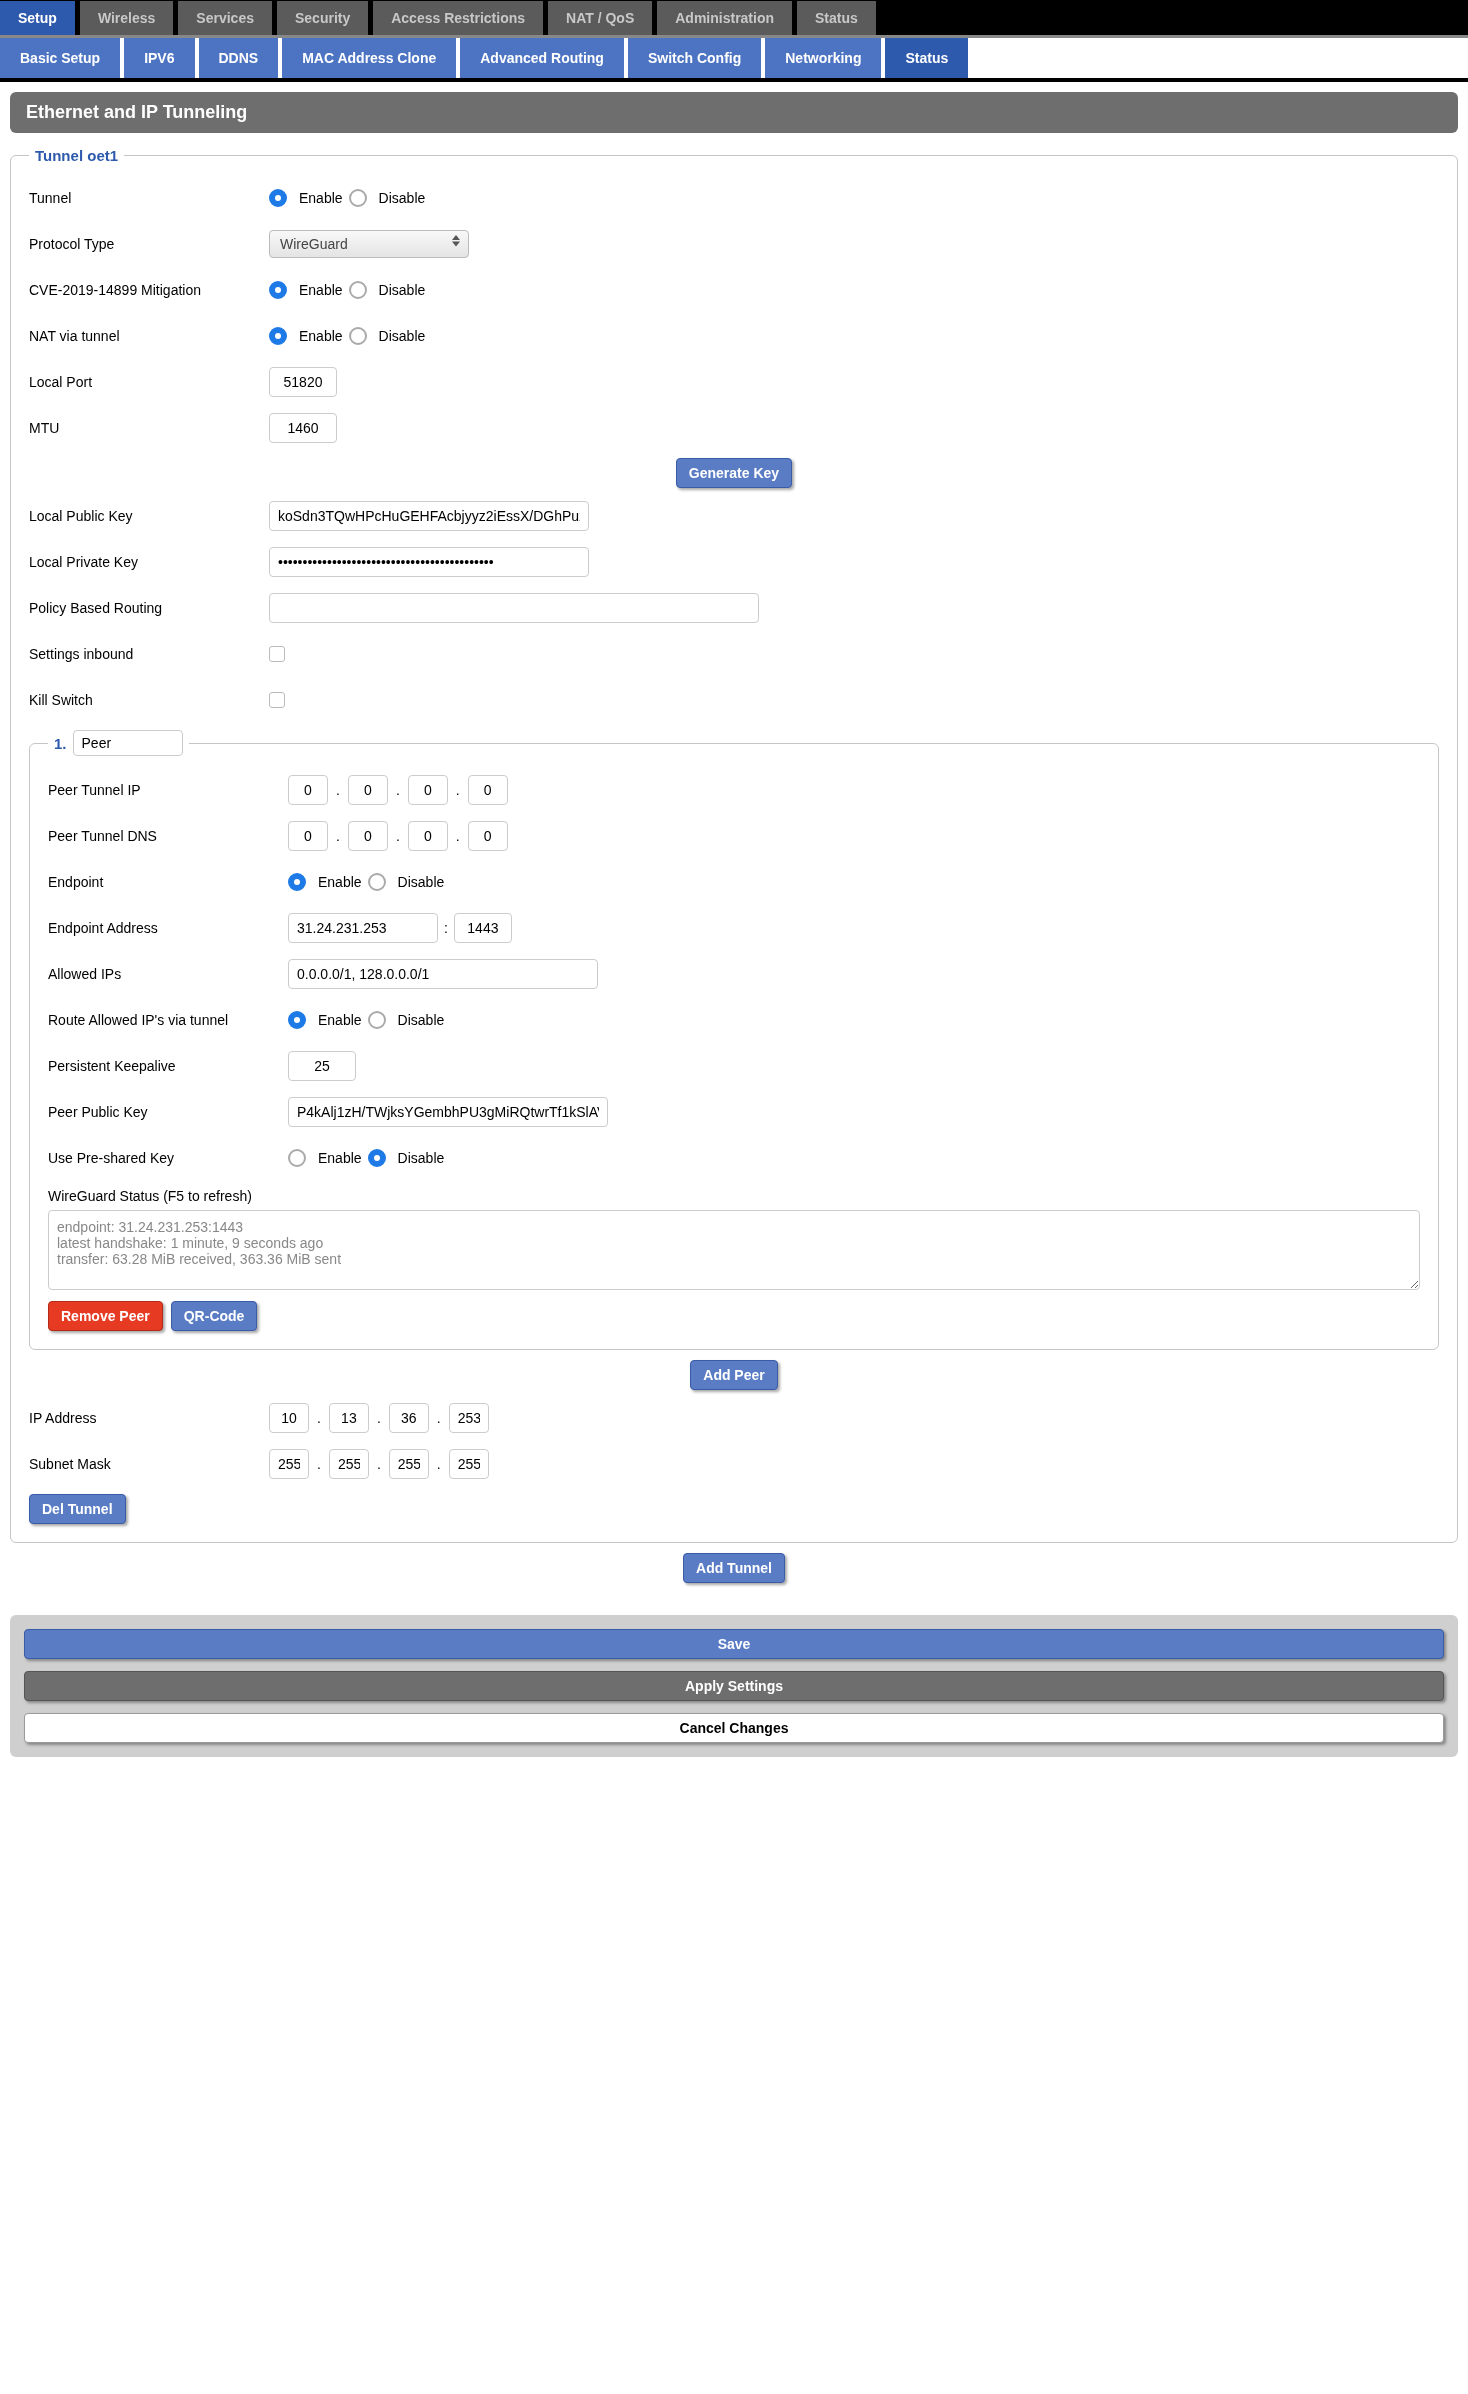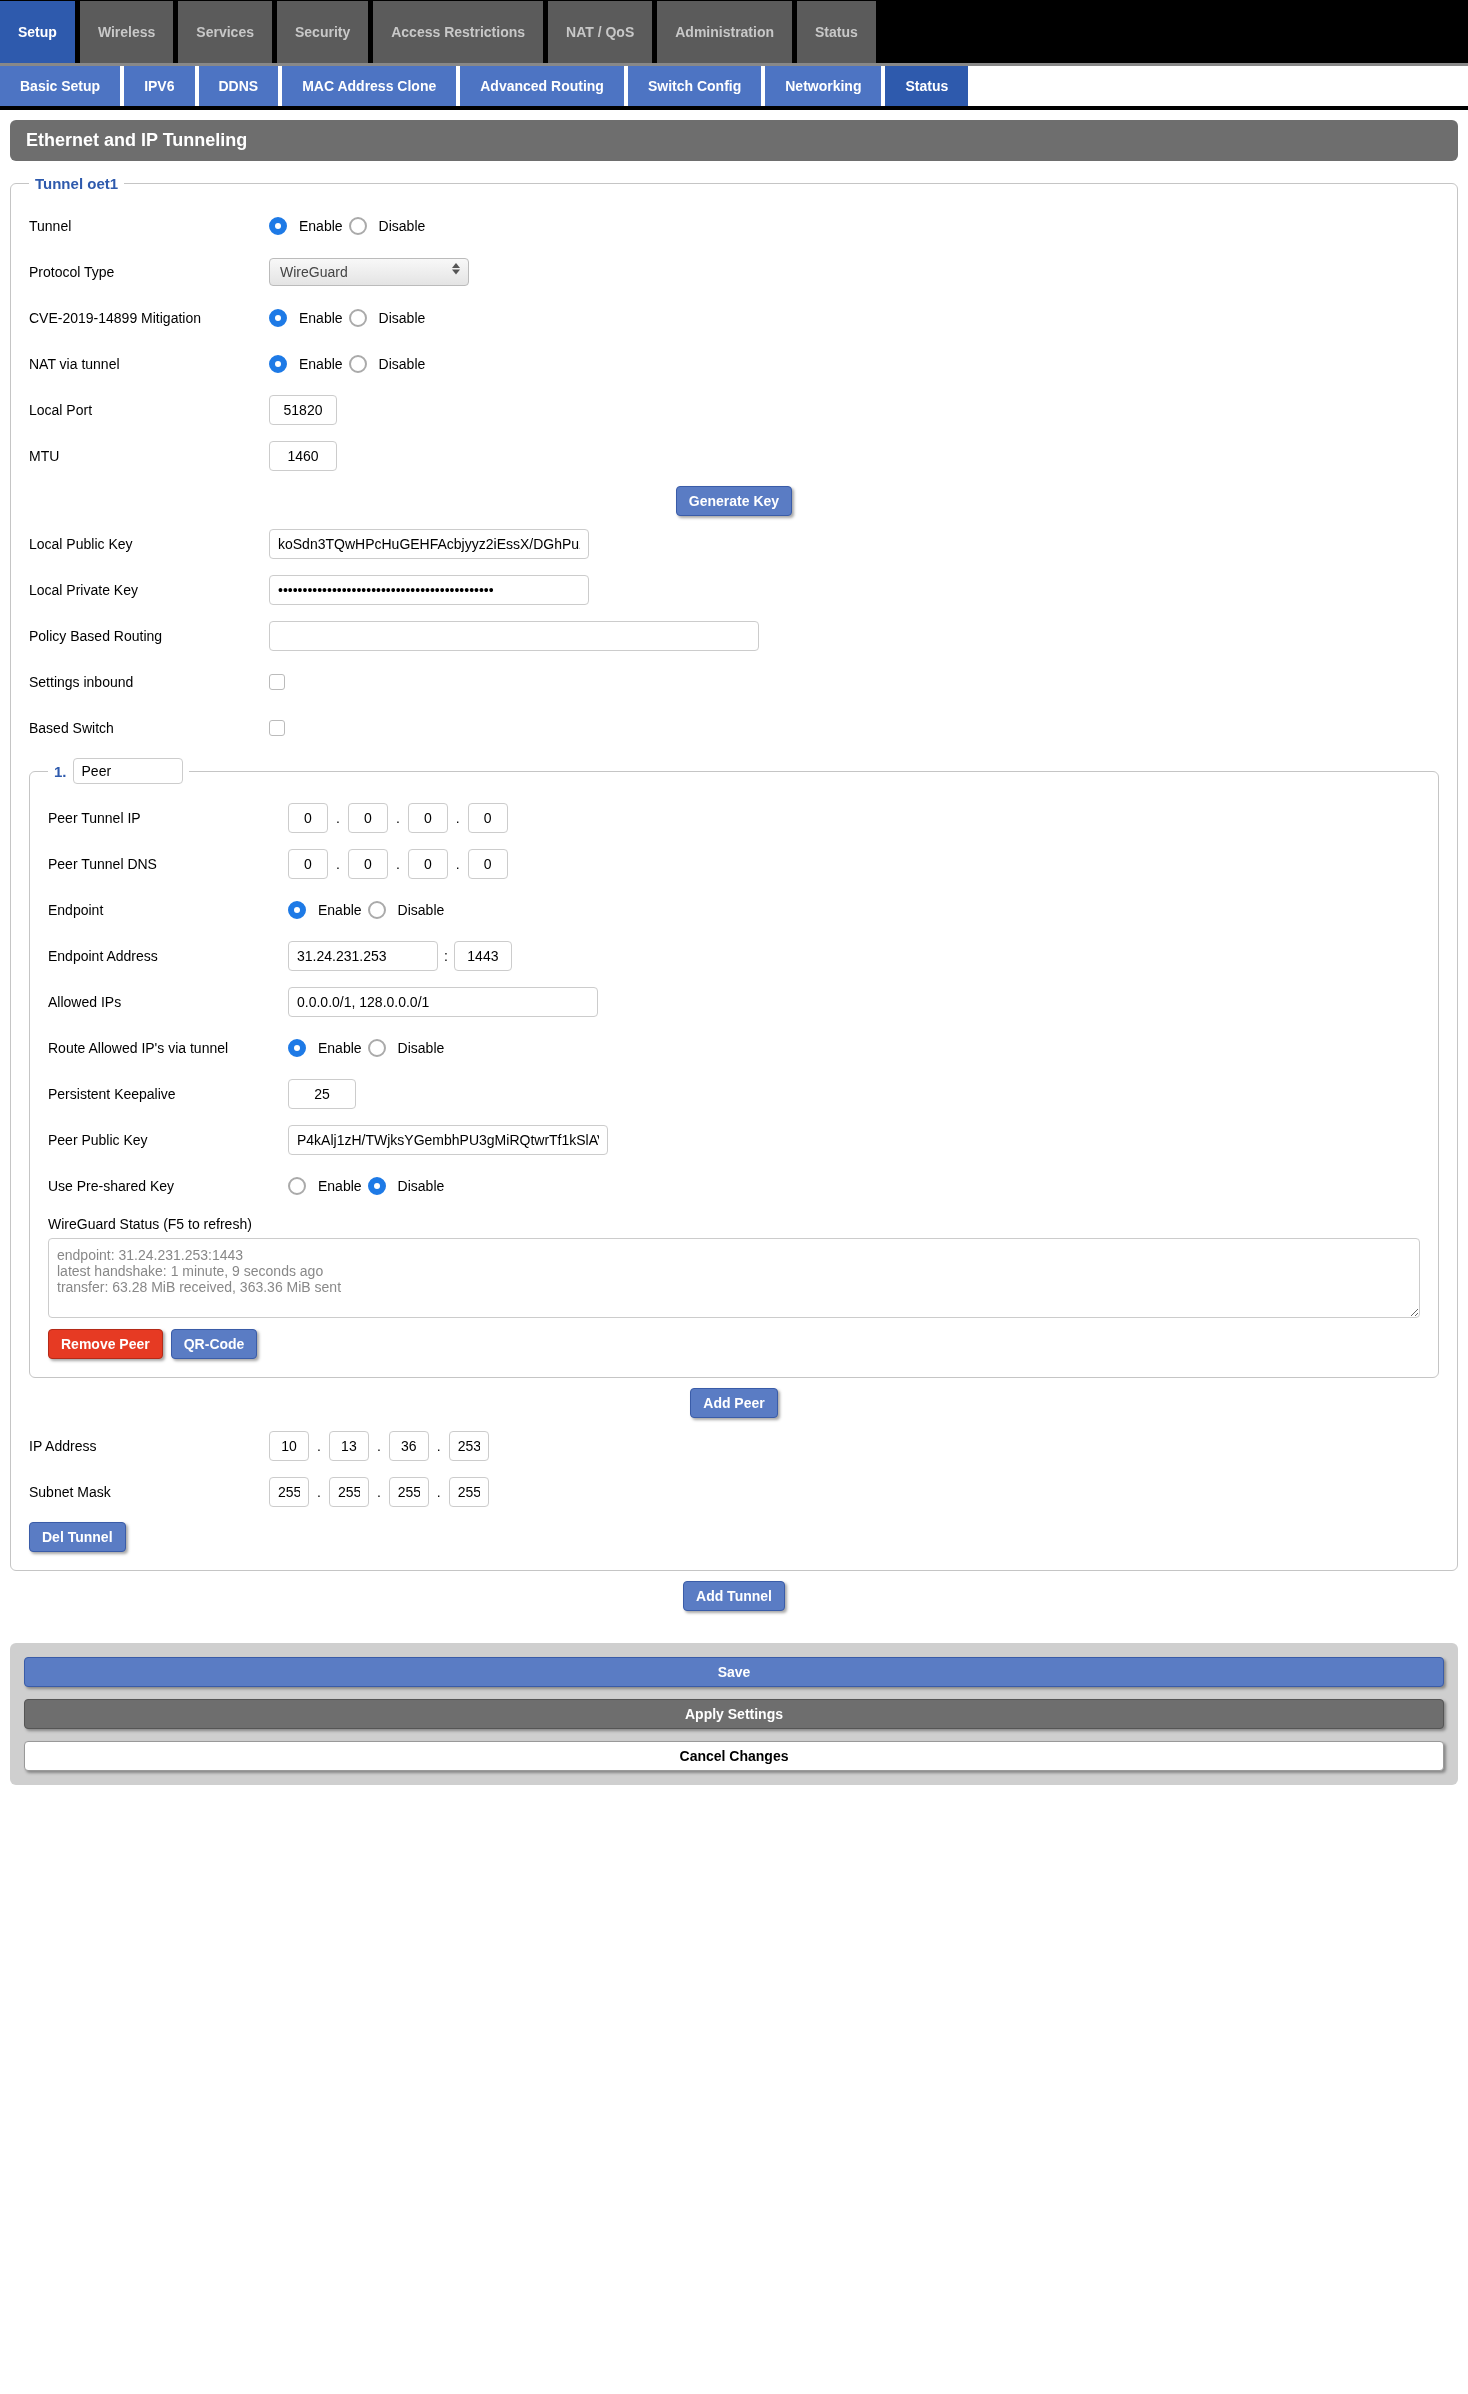--- a/index.html
+++ b/index.html
@@ -14,21 +14,21 @@
   .topbar {
     background: #000;
     display: flex;
     padding: 0;
     border-bottom: 3px solid #888;
   }
   .toptab {
     background: #5b5b5b;
     color: #c8c8c8;
     font-weight: bold;
-    padding: 23px 18px;
+    padding: 9px 18px;
     margin-right: 5px;
     margin-top: 1px;
     font-size: 14px;
     cursor: pointer;
   }
   .toptab.active {
     background: #2e5aad;
     color: #fff;
   }
   .subbar {
@@ -342,21 +342,21 @@
     </div>
 
     <div class="row">
       <div class="label">Settings inbound</div>
       <div class="control">
         <span class="chk"></span>
       </div>
     </div>
 
     <div class="row">
-      <div class="label">Based Switch</div>
+      <div class="label">Kill Switch</div>
       <div class="control">
         <span class="chk"></span>
       </div>
     </div>
 
     <fieldset>
       <legend class="peer-legend">
         <span>1.</span>
         <input type="text" value="Peer" style="">
       </legend>

